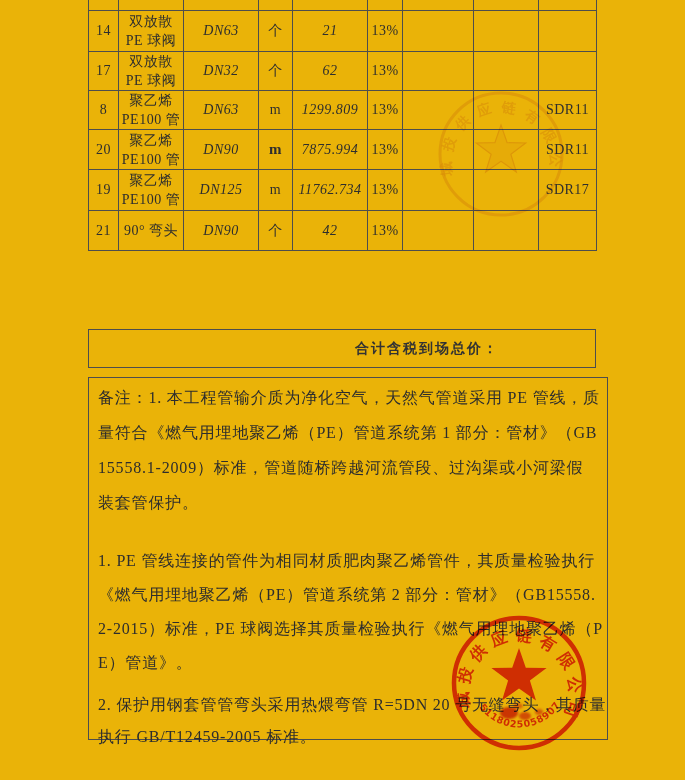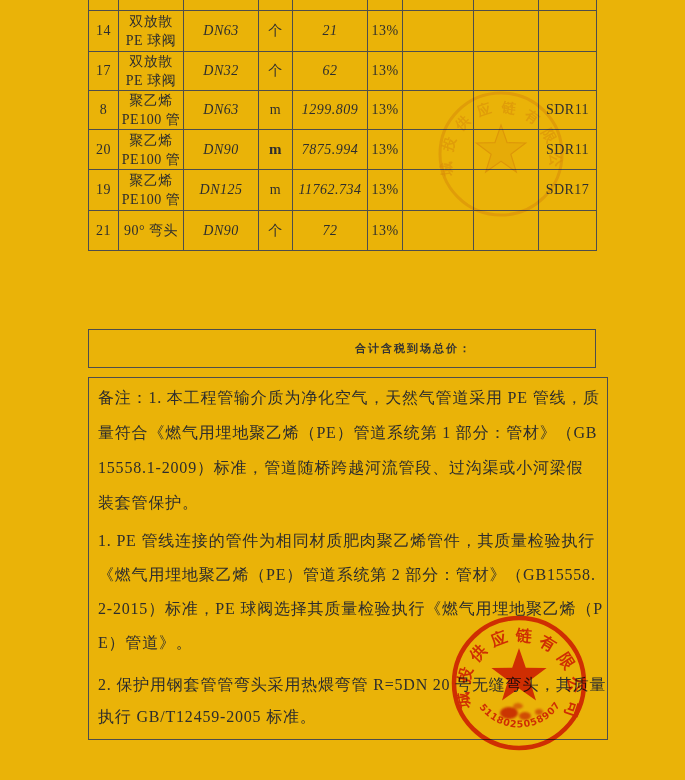--- a/index.html
+++ b/index.html
@@ -22,33 +22,33 @@
   td.name div{line-height:19px;}
   td.qty,td.spec{font-size:14.5px;letter-spacing:0;font-style:italic;}
   td.unit.bold{font-weight:bold;font-size:15px;}
   
   .total-box{
     position:absolute;left:88px;top:329px;width:506px;height:37px;
     border:1px solid #4d4d4d;background:transparent;
     display:flex;align-items:center;
   }
   .total-box span{
-    margin-left:266px;font-size:11px;font-weight:600;letter-spacing:2px;color:#333;
+    margin-left:266px;font-size:14px;font-weight:600;letter-spacing:2px;color:#333;
   }
   
   .notes-box{
     position:absolute;left:88px;top:377px;width:501px;height:359px;
     border:1px solid #4d4d4d;
     padding:2px 8px 0 9px;box-sizing:content-box;
   }
   .notes-box .line{
     font-size:16px;letter-spacing:0.8px;line-height:35px;
     white-space:nowrap;color:#2d2d2d;font-weight:400;
   }
-  .p2{margin-top:4px;}
+  .p2{margin-top:24px;}
   .p2 .line{line-height:34px;}
   .p3{margin-top:9px;}
   .p3 .line{line-height:32px;}
   
   .stamp{position:absolute;mix-blend-mode:multiply;pointer-events:none;}
   #stamp-top{left:432px;top:85px;opacity:0.5;}
   #stamp-bottom{left:449px;top:613px;opacity:0.92;}
 </style>
 </head>
 <body>
@@ -150,21 +150,21 @@
       <td>SDR17</td>
     </tr>
     <tr style="height:40px">
       <td class="num">21</td>
       <td class="name">
             <div>90° 弯头</div>
             <div></div>
           </td>
       <td class="spec">DN90</td>
       <td class="unit">个</td>
-      <td class="qty">72</td>
+      <td class="qty">42</td>
       <td class="tax">13%</td>
       <td></td>
       <td></td>
       <td></td>
     </tr>
   </tbody>
     </table>
 
   <div class="total-box">
     <span>合计含税到场总价：</span>

